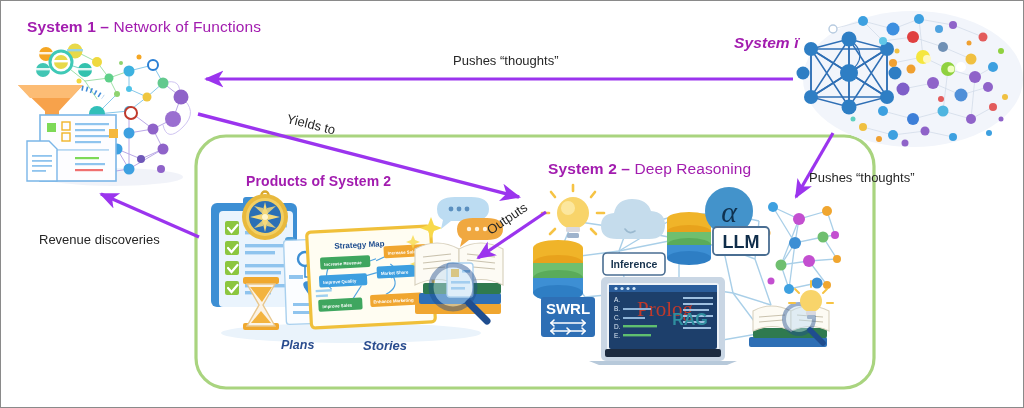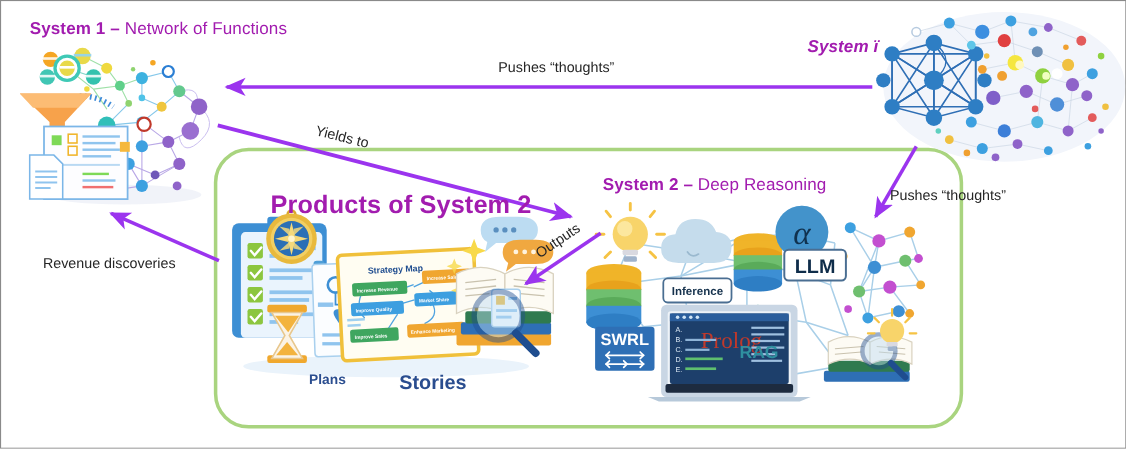--- a/index.html
+++ b/index.html
@@ -6,21 +6,21 @@
   body{font-family:"Liberation Sans","DejaVu Sans",sans-serif;}
   #canvas{
     position:relative;width:1024px;height:408px;background:#ffffff;
     border:1px solid #8a8a8a;box-sizing:border-box;overflow:hidden;
   }
   .abs{position:absolute;}
   .ttl{font-size:15.5px;color:#a21caf;white-space:nowrap;letter-spacing:.1px;}
   .ttl b{font-weight:bold;}
   .ttl .reg{font-weight:normal;}
   .arrow-label{font-size:13px;color:#262626;white-space:nowrap;}
-  .small-cap{font-size:11px;font-weight:bold;color:#2a4d8f;font-family:"Liberation Sans",sans-serif;}
+  .small-cap{font-size:11px;font-weight:bold;color:#2a4d8f;font-family:"Liberation Sans",sans-serif;font-style:italic;}
   svg{display:block;overflow:visible;}
   .nodelbl{font-size:4.4px;fill:#fff;font-weight:bold;font-family:"Liberation Sans",sans-serif;}
   .tag-box{font-family:"Liberation Sans",sans-serif;}
 </style>
 </head>
 <body>
 
 <div id="canvas">
 
   <svg class="abs" style="left:192px;top:132px;" width="684" height="258" viewBox="0 0 684 258">
@@ -572,30 +572,30 @@
   </div>
 
   <div class="abs ttl" style="left:733px;top:22px;margin-top:11px;">
     <b style="font-style:italic;">System ï</b>
   </div>
 
   <div class="abs ttl" style="left:547px;top:159px;">
     <b>System 2 –</b><span class="reg"> Deep Reasoning</span>
   </div>
 
-  <div class="abs ttl" style="left:245px;top:172px;font-size:23px;">
+  <div class="abs ttl" style="left:245px;top:172px;font-size:14px;">
     <b>Products of System 2</b>
   </div>
 
   <div class="abs arrow-label" style="left:452px;top:52px;">Pushes “thoughts”</div>
 
   <div class="abs arrow-label" style="left:288px;top:110px;transform:rotate(14deg);transform-origin:left top;">Yields to</div>
 
   <div class="abs arrow-label" style="left:808px;top:169px;">Pushes “thoughts”</div>
 
   <div class="abs arrow-label" style="left:483px;top:224px;transform:rotate(-34deg);transform-origin:left top;">Outputs</div>
 
   <div class="abs arrow-label" style="left:38px;top:231px;">Revenue discoveries</div>
 
   <div class="abs small-cap" style="left:280px;top:337px;font-size:12.5px;">Plans</div>
-  <div class="abs small-cap" style="left:362px;top:337px;font-size:18px;">Stories</div>
+  <div class="abs small-cap" style="left:362px;top:337px;font-size:13px;">Stories</div>
 
 </div>
 
 </body></html>

